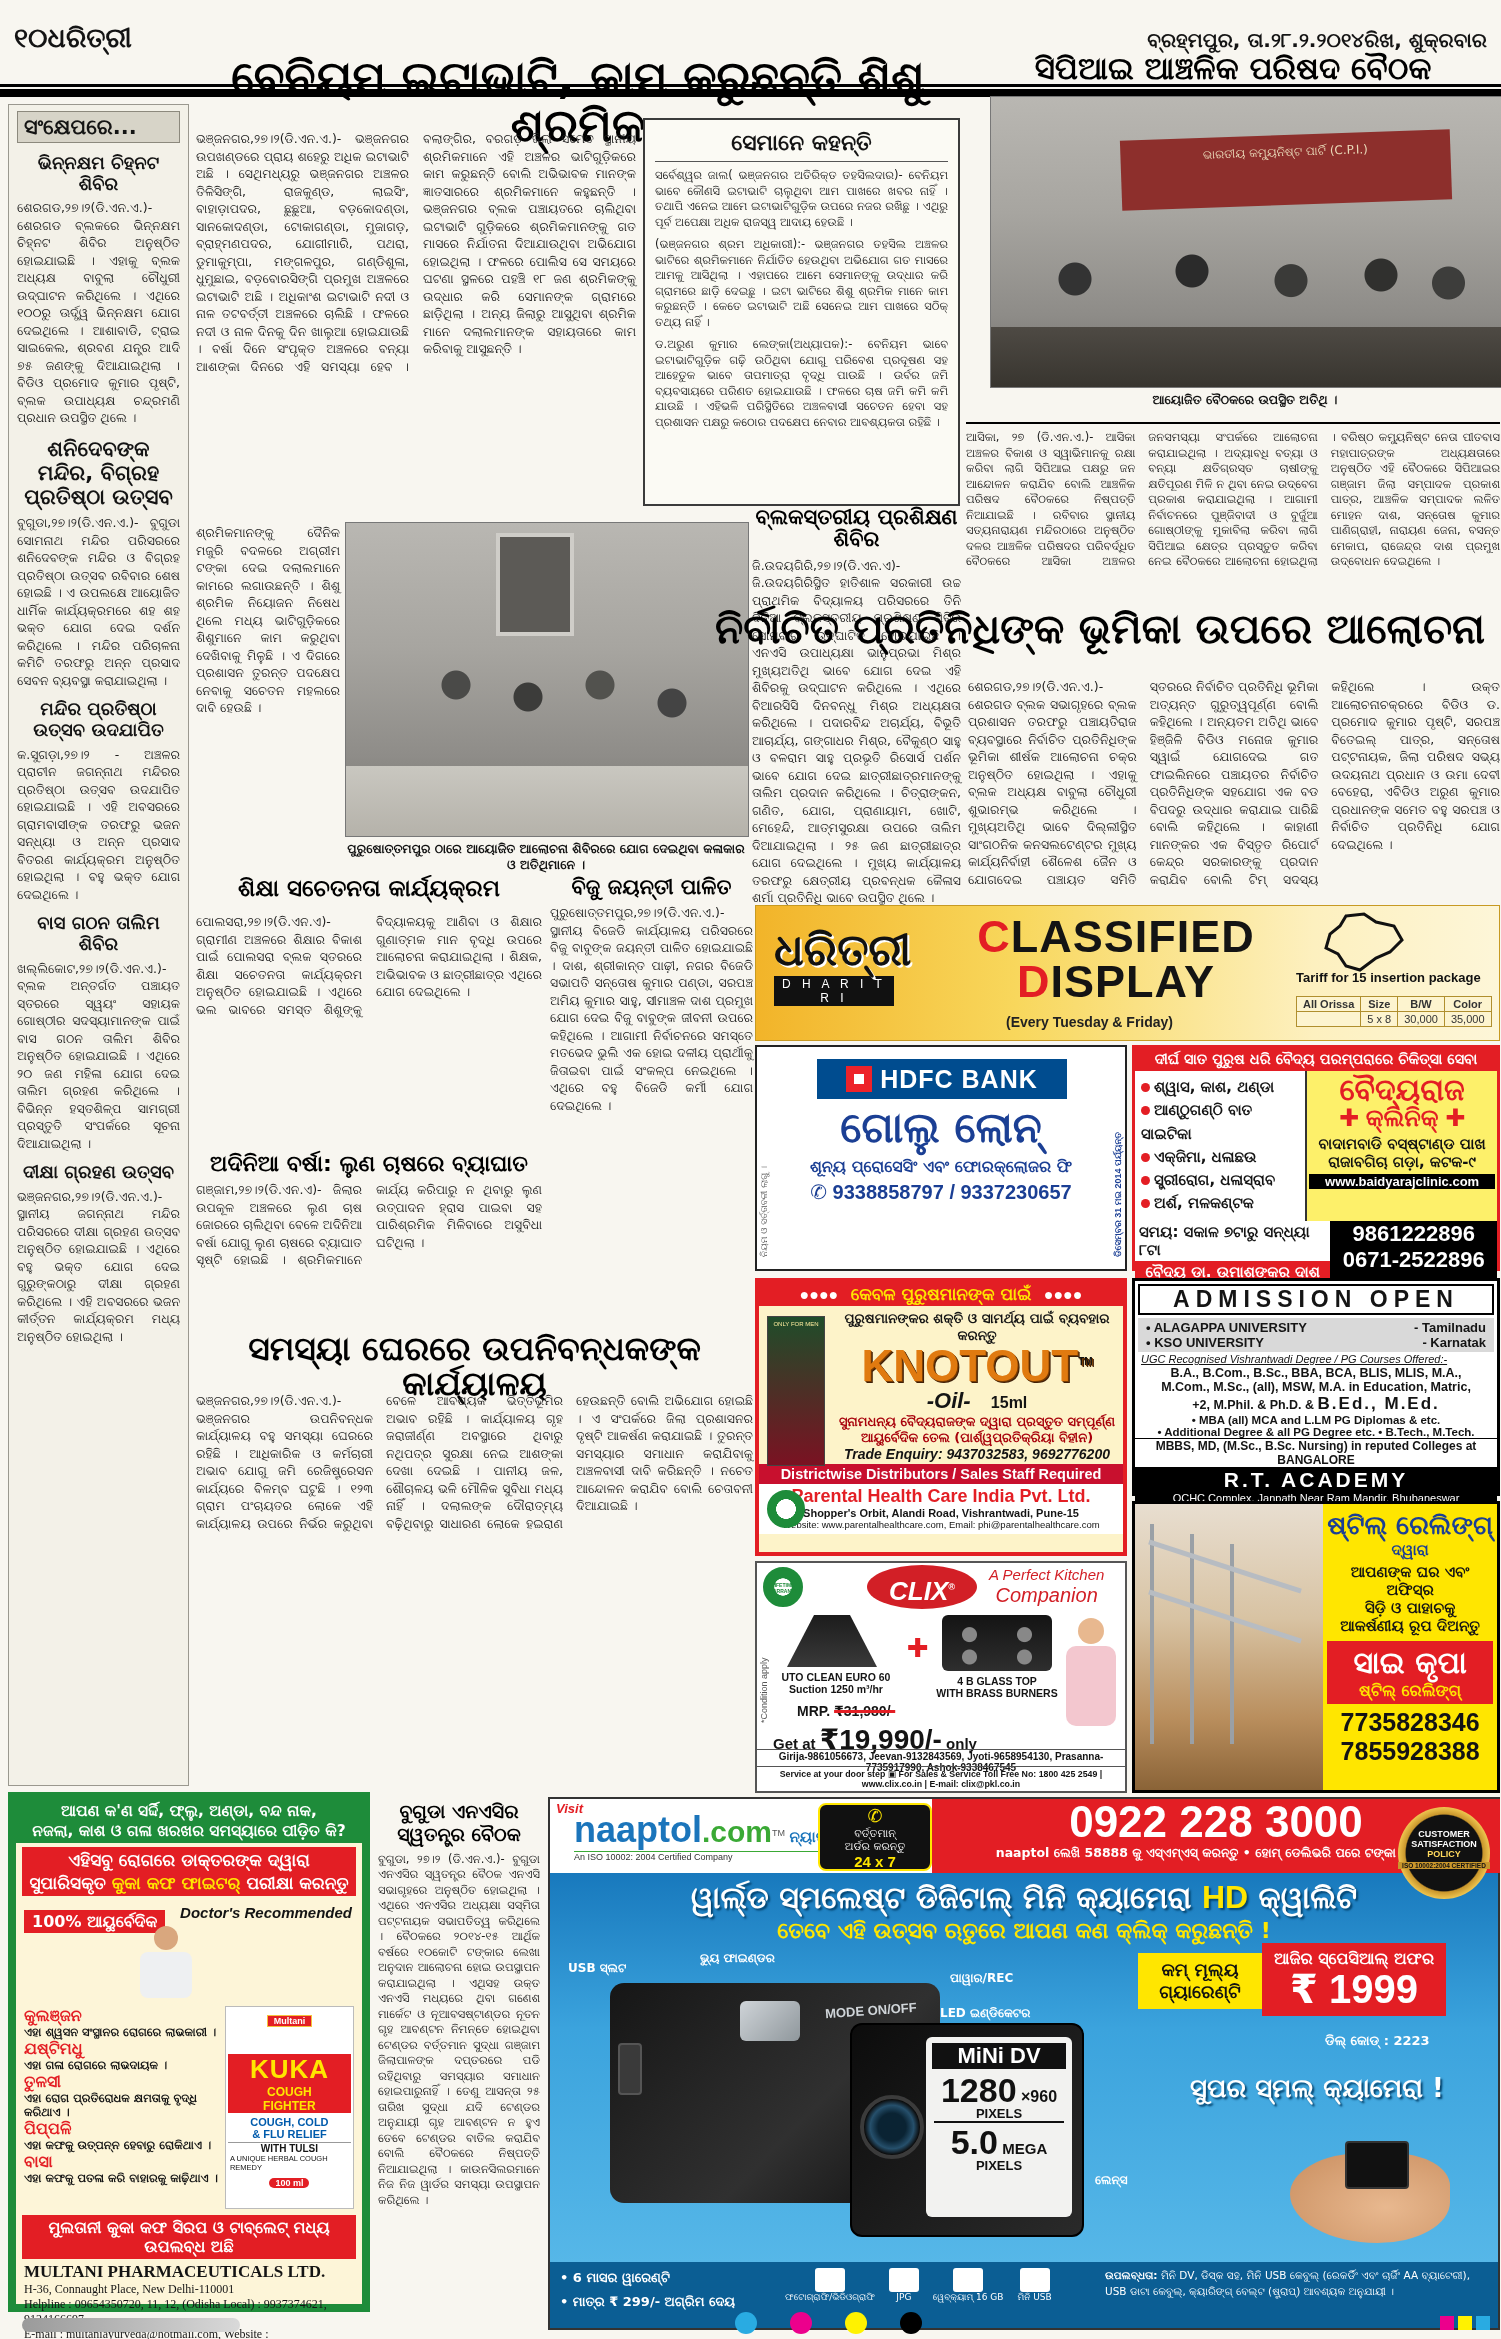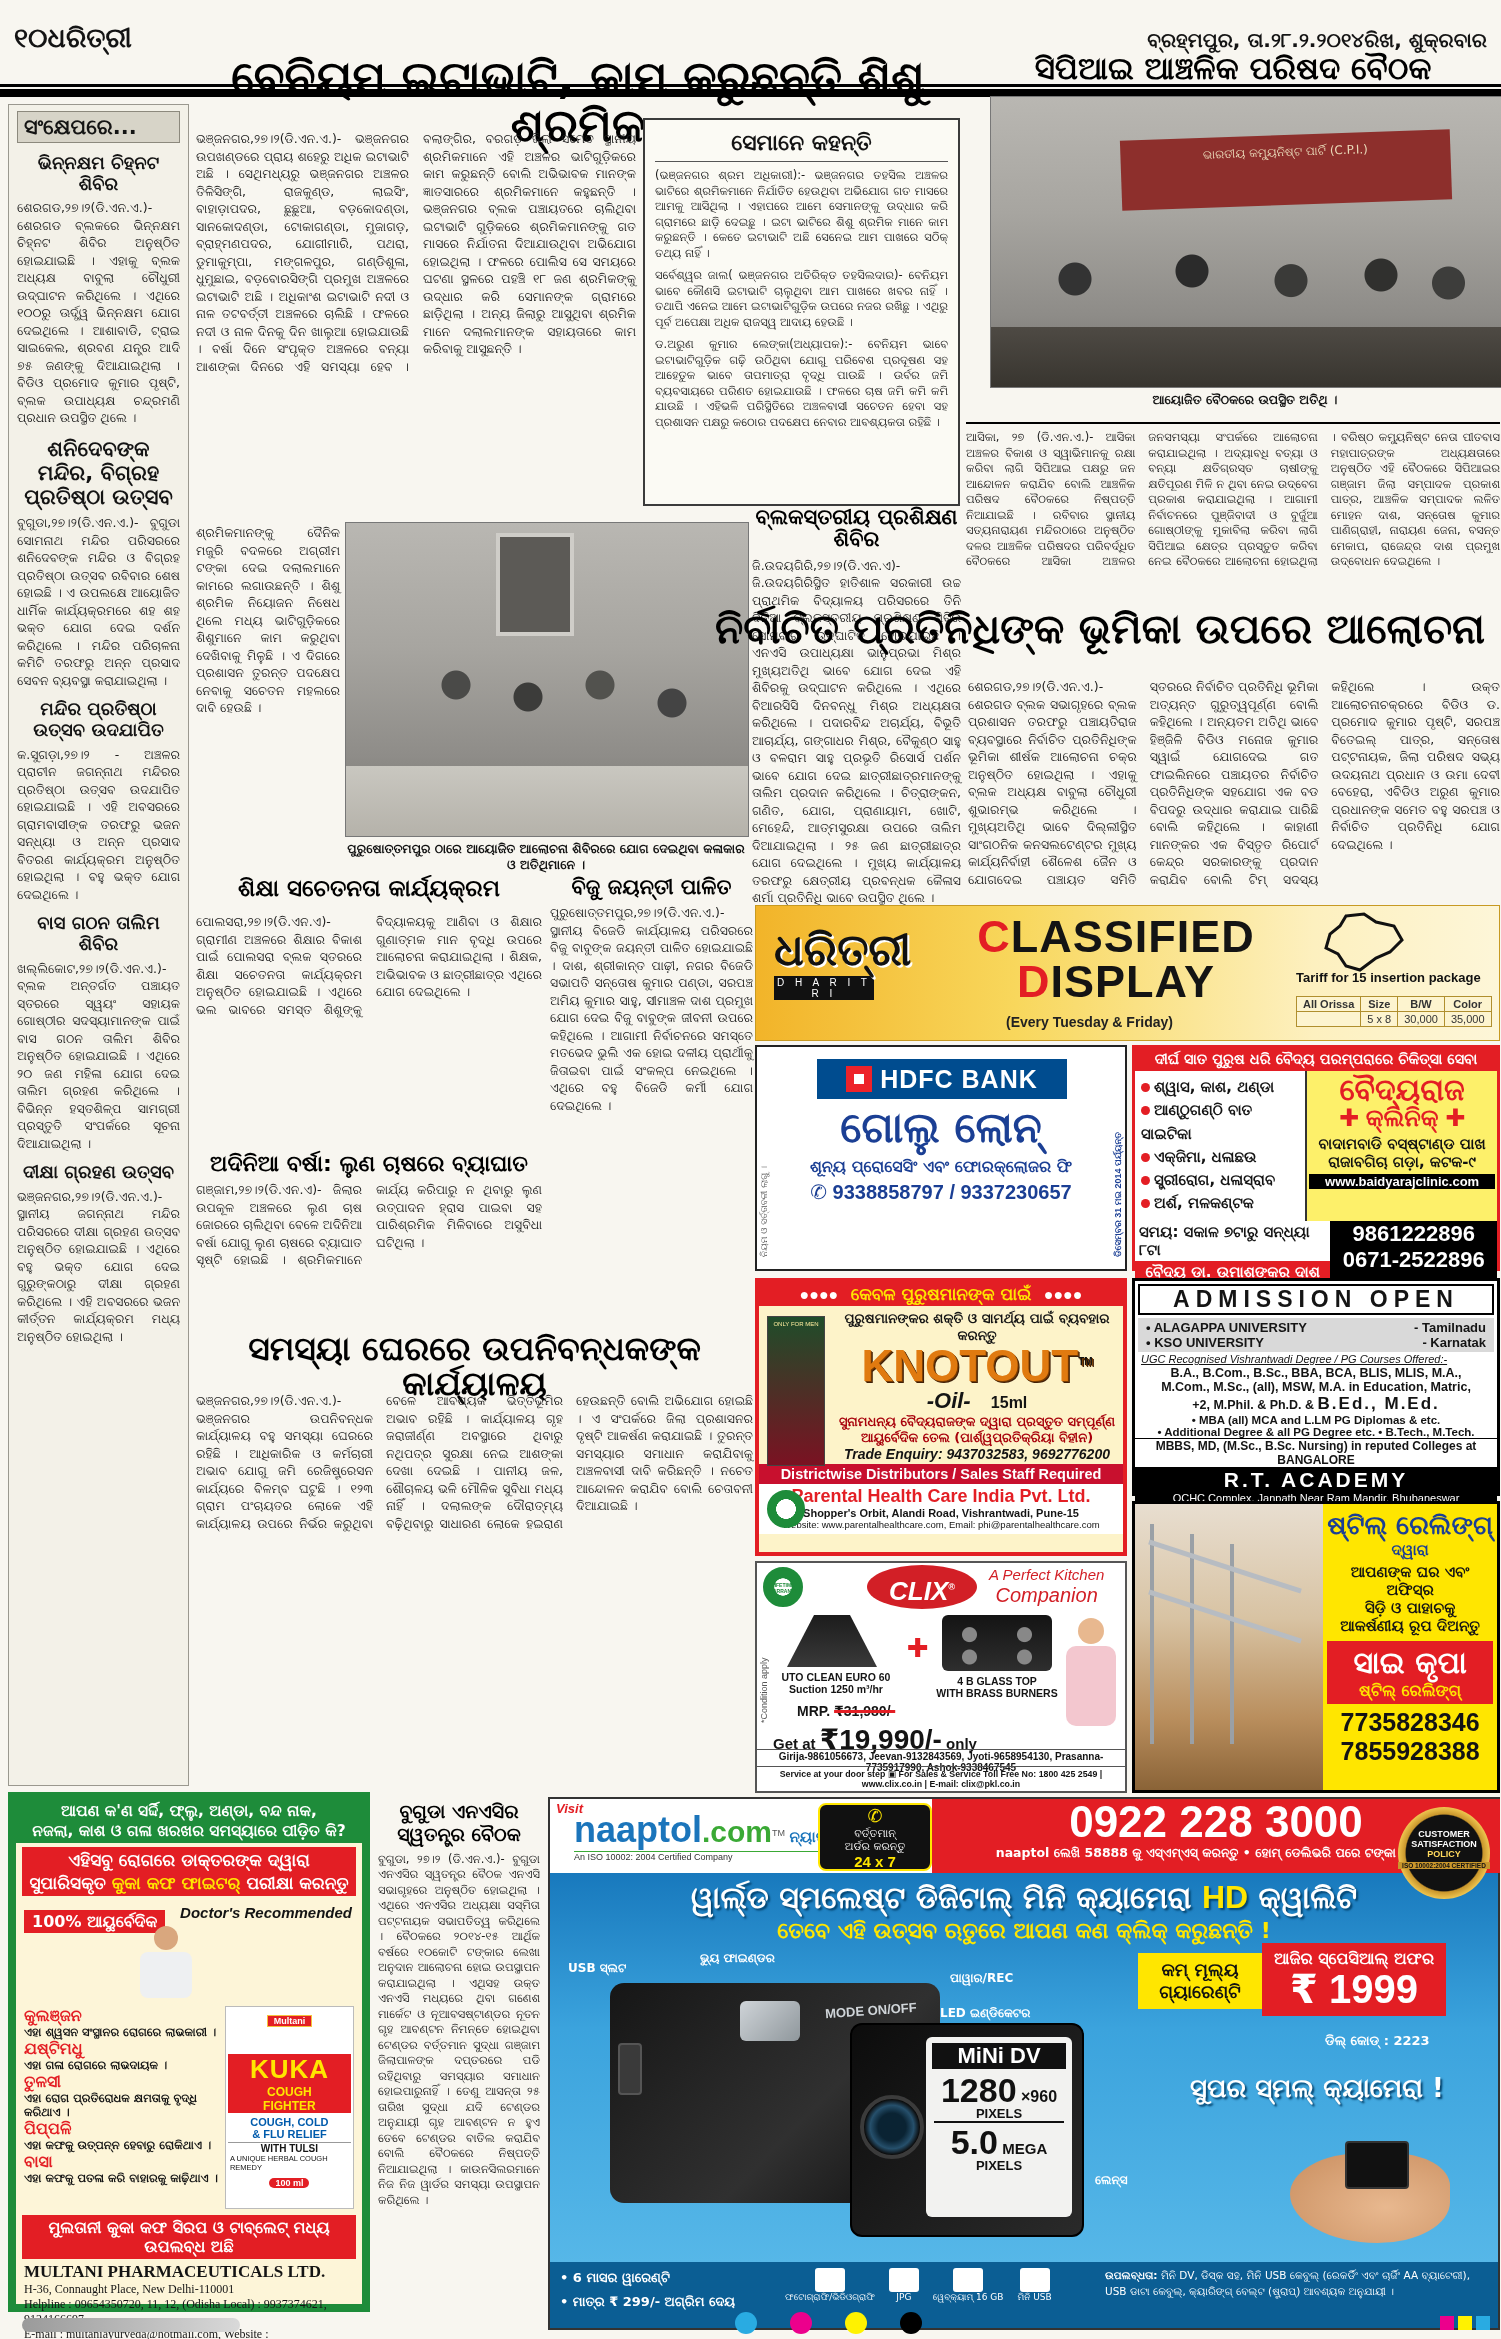--- a/index.html
+++ b/index.html
@@ -66,22 +66,22 @@
       <div class="sb-head">ଦୀକ୍ଷା ଗ୍ରହଣ ଉତ୍ସବ</div>
       <div class="body-txt">ଭଞ୍ଜନଗର,୨୭।୨(ଡି.ଏନ.ଏ.)- ସ୍ଥାନୀୟ ଜଗନ୍ନାଥ ମନ୍ଦିର ପରିସରରେ ଦୀକ୍ଷା ଗ୍ରହଣ ଉତ୍ସବ ଅନୁଷ୍ଠିତ ହୋଇଯାଇଛି । ଏଥିରେ ବହୁ ଭକ୍ତ ଯୋଗ ଦେଇ ଗୁରୁଙ୍କଠାରୁ ଦୀକ୍ଷା ଗ୍ରହଣ କରିଥିଲେ । ଏହି ଅବସରରେ ଭଜନ କୀର୍ତ୍ତନ କାର୍ଯ୍ୟକ୍ରମ ମଧ୍ୟ ଅନୁଷ୍ଠିତ ହୋଇଥିଲା ।</div>
     </div>
   </aside>
 
   <h1 class="abs odia headline ctr" style="left:196px;top:54px;width:764px;font-size:45px;margin:0;">ବେନିୟମ ଇଟାଭାଟି, କାମ କରୁଛନ୍ତି ଶିଶୁ ଶ୍ରମିକ</h1>
   <div class="abs odia body-txt cols2" style="left:196px;top:130px;width:440px;height:386px;">ଭଞ୍ଜନଗର,୨୭।୨(ଡି.ଏନ.ଏ.)- ଭଞ୍ଜନଗର ଉପଖଣ୍ଡରେ ପ୍ରାୟ ଶହେରୁ ଅଧିକ ଇଟାଭାଟି ଅଛି । ସେଥିମଧ୍ୟରୁ ଭଞ୍ଜନଗର ଅଞ୍ଚଳର ତିଳିସିଙ୍ଗି, ରାଜକୁଣ୍ଡ, ଲାଇସିଂ, ବାହାଡ଼ାପଦର, ଛୁଛୁଆ, ବଡ଼କୋଦଣ୍ଡା, ସାନକୋଦଣ୍ଡା, ଟୋକାଗଣ୍ଡା, ମୁଜାଗଡ଼, ବ୍ରାହ୍ମଣପଦର, ଯୋଗୀମାରି, ପଥରା, ଡୁମାକୁମ୍ପା, ମଙ୍ଗଳପୁର, ଗଣ୍ଡିଶୁଳା, ଧୁମୁଛାଇ, ବଡ଼ବୋରସିଙ୍ଗି ପ୍ରମୁଖ ଅଞ୍ଚଳରେ ଇଟାଭାଟି ଅଛି । ଅଧିକାଂଶ ଇଟାଭାଟି ନଦୀ ଓ ନାଳ ତଟବର୍ତ୍ତୀ ଅଞ୍ଚଳରେ ଚାଲିଛି । ଫଳରେ ନଦୀ ଓ ନାଳ ଦିନକୁ ଦିନ ଖାଲୁଆ ହୋଇଯାଉଛି । ବର୍ଷା ଦିନେ ସଂପୃକ୍ତ ଅଞ୍ଚଳରେ ବନ୍ୟା ଆଶଙ୍କା ଦିନରେ ଏହି ସମସ୍ୟା ହେବ । ବଲାଙ୍ଗିର, ବରଗଡ଼ ଜିଲା ସମେତ ସ୍ଥାନୀୟ ଶ୍ରମିକମାନେ ଏହି ଅଞ୍ଚଳର ଭାଟିଗୁଡ଼ିକରେ କାମ କରୁଛନ୍ତି ବୋଲି ଅଭିଭାବକ ମାନଙ୍କ ଜ୍ଞାତସାରରେ ଶ୍ରମିକମାନେ କହୁଛନ୍ତି । ଭଞ୍ଜନଗର ବ୍ଲକ ପଞ୍ଚାୟତରେ ଚାଲିଥିବା ଇଟାଭାଟି ଗୁଡ଼ିକରେ ଶ୍ରମିକମାନଙ୍କୁ ଗତ ମାସରେ ନିର୍ଯାତନା ଦିଆଯାଉଥିବା ଅଭିଯୋଗ ହୋଇଥିଲା । ଫଳରେ ପୋଲିସ ସେ ସମୟରେ ଘଟଣା ସ୍ଥଳରେ ପହଞ୍ଚି ୧୮ ଜଣ ଶ୍ରମିକଙ୍କୁ ଉଦ୍ଧାର କରି ସେମାନଙ୍କ ଗ୍ରାମରେ ଛାଡ଼ିଥିଲା । ଅନ୍ୟ ଜିଲାରୁ ଆସୁଥିବା ଶ୍ରମିକ ମାନେ ଦଲାଲମାନଙ୍କ ସହାୟତାରେ କାମ କରିବାକୁ ଆସୁଛନ୍ତି ।</div>
 
   <div class="abs qbox odia" style="left:643px;top:118px;width:317px;height:388px;">
     <h3>ସେମାନେ କହନ୍ତି</h3>
+    <p class="body-sm">ସର୍ବେଶ୍ୱର ଜାଲ( ଭଞ୍ଜନଗର ଅତିରିକ୍ତ ତହସିଲଦାର)- ବେନିୟମ ଭାବେ କୌଣସି ଇଟାଭାଟି ଚାଲୁଥିବା ଆମ ପାଖରେ ଖବର ନାହିଁ । ତଥାପି ଏନେଇ ଆମେ ଇଟାଭାଟିଗୁଡ଼ିକ ଉପରେ ନଜର ରଖିଛୁ । ଏଥିରୁ ପୂର୍ବ ଅପେକ୍ଷା ଅଧିକ ରାଜସ୍ୱ ଆଦାୟ ହେଉଛି ।</p>
     <p class="body-sm">(ଭଞ୍ଜନଗର ଶ୍ରମ ଅଧିକାରୀ):- ଭଞ୍ଜନଗର ତହସିଲ ଅଞ୍ଚଳର ଭାଟିରେ ଶ୍ରମିକମାନେ ନିର୍ଯାତିତ ହେଉଥିବା ଅଭିଯୋଗ ଗତ ମାସରେ ଆମକୁ ଆସିଥିଲା । ଏହାପରେ ଆମେ ସେମାନଙ୍କୁ ଉଦ୍ଧାର କରି ଗ୍ରାମରେ ଛାଡ଼ି ଦେଇଛୁ । ଇଟା ଭାଟିରେ ଶିଶୁ ଶ୍ରମିକ ମାନେ କାମ କରୁଛନ୍ତି । କେତେ ଇଟାଭାଟି ଅଛି ସେନେଇ ଆମ ପାଖରେ ସଠିକ୍ ତଥ୍ୟ ନାହିଁ ।</p>
-    <p class="body-sm">ସର୍ବେଶ୍ୱର ଜାଲ( ଭଞ୍ଜନଗର ଅତିରିକ୍ତ ତହସିଲଦାର)- ବେନିୟମ ଭାବେ କୌଣସି ଇଟାଭାଟି ଚାଲୁଥିବା ଆମ ପାଖରେ ଖବର ନାହିଁ । ତଥାପି ଏନେଇ ଆମେ ଇଟାଭାଟିଗୁଡ଼ିକ ଉପରେ ନଜର ରଖିଛୁ । ଏଥିରୁ ପୂର୍ବ ଅପେକ୍ଷା ଅଧିକ ରାଜସ୍ୱ ଆଦାୟ ହେଉଛି ।</p>
     <p class="body-sm">ଡ.ଅରୁଣ କୁମାର ଲେଙ୍କା(ଅଧ୍ୟାପକ):- ବେନିୟମ ଭାବେ ଇଟାଭାଟିଗୁଡ଼ିକ ଗଢ଼ି ଉଠିଥିବା ଯୋଗୁ ପରିବେଶ ପ୍ରଦୂଷଣ ସହ ଆହେତୁକ ଭାବେ ତାପମାତ୍ରା ବୃଦ୍ଧି ପାଉଛି । ଉର୍ବର ଜମି ବ୍ୟବସାୟରେ ପରିଣତ ହୋଇଯାଉଛି । ଫଳରେ ଚାଷ ଜମି କମି କମି ଯାଉଛି । ଏହିଭଳି ପରିସ୍ଥିତିରେ ଅଞ୍ଚଳବାସୀ ସଚେତନ ହେବା ସହ ପ୍ରଶାସନ ପକ୍ଷରୁ କଠୋର ପଦକ୍ଷେପ ନେବାର ଆବଶ୍ୟକତା ରହିଛି ।</p>
   </div>
 
   <figure class="abs photo" style="left:345px;top:522px;width:402px;height:313px;margin:0;">
     <div class="abs" style="left:150px;top:10px;width:70px;height:95px;background:#5c5a56;border:4px solid #cfcdc8;"></div>
     <div class="abs" style="left:20px;top:120px;width:360px;height:120px;background:radial-gradient(circle at 25% 35%, #4a4a48 0 14px, transparent 15px),radial-gradient(circle at 45% 45%, #3c3c3a 0 14px, transparent 15px),radial-gradient(circle at 65% 35%, #52524e 0 14px, transparent 15px),radial-gradient(circle at 85% 50%, #444 0 14px, transparent 15px);"></div>
     <div class="abs" style="left:0;bottom:0;width:100%;height:70px;background:linear-gradient(180deg,#c9c7c0,#b5b2aa);"></div>
   </figure>
   <figcaption class="abs odia cap" style="left:345px;top:841px;width:402px;">ପୁରୁଷୋତ୍ତମପୁର ଠାରେ ଆୟୋଜିତ ଆଲୋଚନା ଶିବିରରେ ଯୋଗ ଦେଇଥିବା କଳାକାର ଓ ଅତିଥିମାନେ ।</figcaption>
   <div class="abs odia body-txt" style="left:196px;top:524px;width:144px;height:344px;">ଶ୍ରମିକମାନଙ୍କୁ ଦୈନିକ ମଜୁରି ବଦଳରେ ଅଗ୍ରୀମ ଟଙ୍କା ଦେଇ ଦଲାଲମାନେ କାମରେ ଲଗାଉଛନ୍ତି । ଶିଶୁ ଶ୍ରମିକ ନିୟୋଜନ ନିଷେଧ ଥିଲେ ମଧ୍ୟ ଭାଟିଗୁଡ଼ିକରେ ଶିଶୁମାନେ କାମ କରୁଥିବା ଦେଖିବାକୁ ମିଳୁଛି । ଏ ଦିଗରେ ପ୍ରଶାସନ ତୁରନ୍ତ ପଦକ୍ଷେପ ନେବାକୁ ସଚେତନ ମହଲରେ ଦାବି ହେଉଛି ।</div>
@@ -120,21 +120,21 @@
     <h2 class="odia headline ctr" style="font-size:22px;margin:0 0 6px;">ଅଦିନିଆ ବର୍ଷା: ଲୁଣ ଚାଷରେ ବ୍ୟାଘାତ</h2>
     <div class="odia body-txt cols2" style="height:128px;">ଗଞ୍ଜାମ,୨୭।୨(ଡି.ଏନ.ଏ)- ଜିଲାର ଉପକୂଳ ଅଞ୍ଚଳରେ ଲୁଣ ଚାଷ ଜୋରରେ ଚାଲିଥିବା ବେଳେ ଅଦିନିଆ ବର୍ଷା ଯୋଗୁ ଲୁଣ ଚାଷରେ ବ୍ୟାଘାତ ସୃଷ୍ଟି ହୋଇଛି । ଶ୍ରମିକମାନେ କାର୍ଯ୍ୟ କରିପାରୁ ନ ଥିବାରୁ ଲୁଣ ଉତ୍ପାଦନ ହ୍ରାସ ପାଇବା ସହ ପାରିଶ୍ରମିକ ମିଳିବାରେ ଅସୁବିଧା ଘଟିଥିଲା ।</div>
   </section>
 
   <h1 class="abs odia headline ctr" style="left:196px;top:1332px;width:557px;font-size:33px;margin:0;">ସମସ୍ୟା ଘେରରେ ଉପନିବନ୍ଧକଙ୍କ କାର୍ଯ୍ୟାଳୟ</h1>
   <div class="abs odia body-txt cols3" style="left:196px;top:1392px;width:557px;height:392px;">ଭଞ୍ଜନଗର,୨୭।୨(ଡି.ଏନ.ଏ.)- ଭଞ୍ଜନଗର ଉପନିବନ୍ଧକ କାର୍ଯ୍ୟାଳୟ ବହୁ ସମସ୍ୟା ଘେରରେ ରହିଛି । ଆଧିକାରିକ ଓ କର୍ମଚାରୀ ଅଭାବ ଯୋଗୁ ଜମି ରେଜିଷ୍ଟ୍ରେସନ କାର୍ଯ୍ୟରେ ବିଳମ୍ବ ଘଟୁଛି । ୧୨୩ ଗ୍ରାମ ପଂଚାୟତର ଲୋକେ ଏହି କାର୍ଯ୍ୟାଳୟ ଉପରେ ନିର୍ଭର କରୁଥିବା ବେଳେ ଆବଶ୍ୟକ ଭିତ୍ତିଭୂମିର ଅଭାବ ରହିଛି । କାର୍ଯ୍ୟାଳୟ ଗୃହ ଜରାଜୀର୍ଣ୍ଣ ଅବସ୍ଥାରେ ଥିବାରୁ ନଥିପତ୍ର ସୁରକ୍ଷା ନେଇ ଆଶଙ୍କା ଦେଖା ଦେଇଛି । ପାନୀୟ ଜଳ, ଶୌଚାଳୟ ଭଳି ମୌଳିକ ସୁବିଧା ମଧ୍ୟ ନାହିଁ । ଦଲାଲଙ୍କ ଦୌରାତ୍ମ୍ୟ ବଢ଼ିଥିବାରୁ ସାଧାରଣ ଲୋକେ ହଇରାଣ ହେଉଛନ୍ତି ବୋଲି ଅଭିଯୋଗ ହୋଇଛି । ଏ ସଂପର୍କରେ ଜିଲା ପ୍ରଶାସନର ଦୃଷ୍ଟି ଆକର୍ଷଣ କରାଯାଇଛି । ତୁରନ୍ତ ସମସ୍ୟାର ସମାଧାନ କରାଯିବାକୁ ଅଞ୍ଚଳବାସୀ ଦାବି କରିଛନ୍ତି । ନଚେତ ଆନ୍ଦୋଳନ କରାଯିବ ବୋଲି ଚେତାବନୀ ଦିଆଯାଇଛି ।</div>
 
   <div class="abs ad" style="left:755px;top:905px;width:745px;height:136px;background:linear-gradient(90deg,#f2b429,#f8d75c 35%,#fdf0bf 75%,#fdf6d8);border:1px solid #c79a23;">
     <div class="abs" style="left:18px;top:18px;width:150px;height:78px;">
       <div class="odia" style="font-size:44px;font-weight:800;color:#111;text-shadow:2px 2px 0 #fff;">ଧରିତ୍ରୀ</div>
-      <div style="background:#111;color:#fff;font-size:10px;letter-spacing:4px;text-align:center;padding:1px 0;width:100px;">D H A R I T R I</div>
+      <div style="background:#111;color:#fff;font-size:12px;letter-spacing:4px;text-align:center;padding:1px 0;width:120px;">D H A R I T R I</div>
     </div>
     <div class="abs" style="left:195px;top:8px;width:330px;text-align:center;font-weight:800;line-height:1.0;">
       <div style="font-size:45px;letter-spacing:1px;"><span class="red">C</span><span>LASSIFIED</span></div>
       <div style="font-size:45px;letter-spacing:1px;"><span class="red">D</span><span>ISPLAY</span></div>
     </div>
     <div class="abs" style="left:250px;top:108px;font-size:14px;font-weight:bold;color:#222;">(Every Tuesday &amp; Friday)</div>
     <svg class="abs" style="left:560px;top:6px;" width="90" height="62" viewBox="0 0 90 62">
       <path d="M30 4 L48 2 L60 10 L78 14 L86 28 L74 40 L60 46 L44 58 L30 54 L22 42 L10 36 L14 22 L24 14 Z" fill="none" stroke="#111" stroke-width="3"></path>
     </svg>
     <div class="abs" style="left:540px;top:64px;font-size:13px;font-weight:800;color:#111;">Tariff for 15 insertion package</div>

